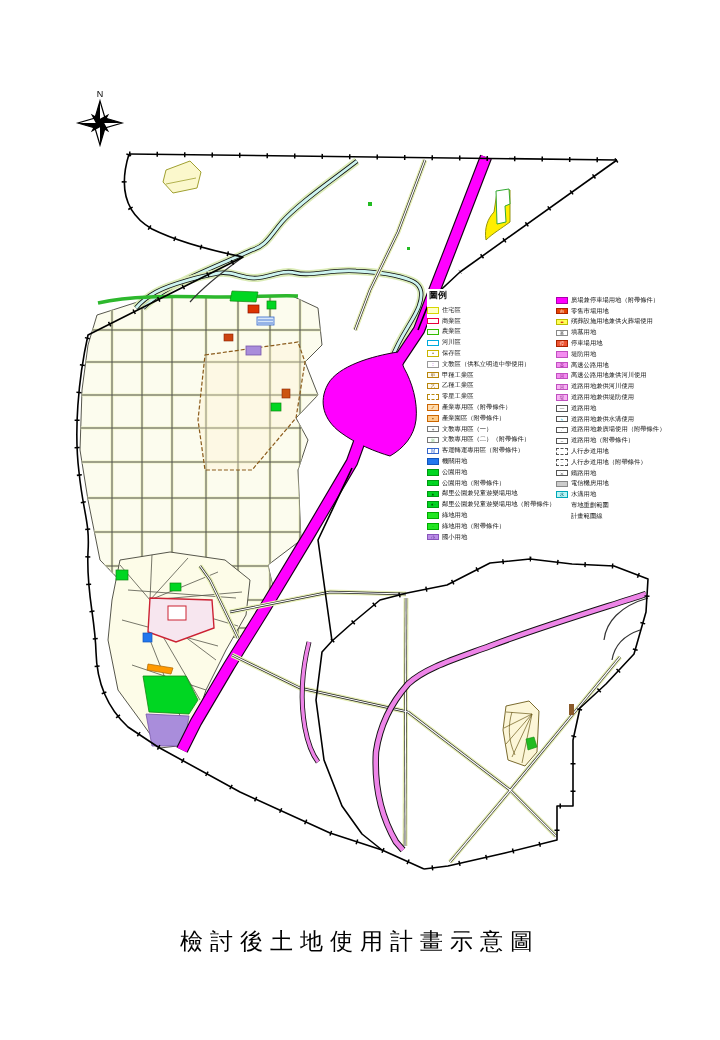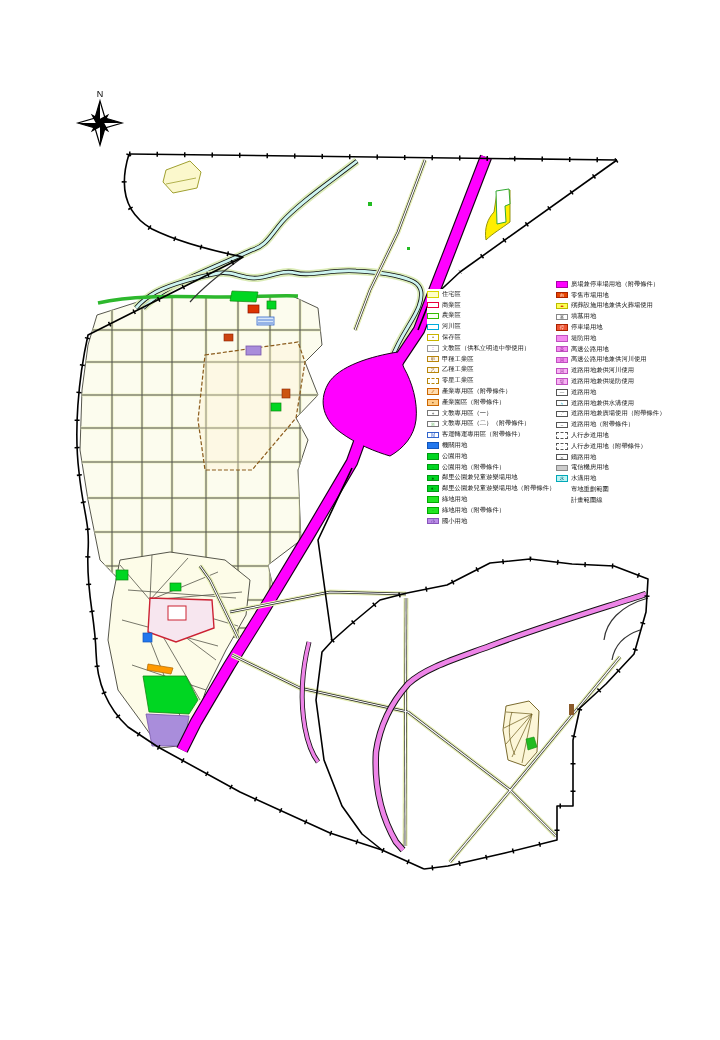--- a/index.html
+++ b/index.html
@@ -242,20 +242,21 @@
       <path class="bnd" d="M460,272 L430,300 L418,330 M352,468 L318,540 L332,641"></path>
       <use href="#bTop" class="tick"></use>
         <use href="#bEastDiag" class="tick"></use>
       <use href="#bWest" class="tick"></use>
         <use href="#bBottom" class="tick"></use>
       <use href="#bLower" class="tick"></use>
     </g>
   </svg>
 
   <div class="legend">
+    <div class="legend-title">圖例</div>
     <div class="lg-cols">
       <div class="lg-col left" id="lg-left">
           <div class="lg-row">
             <span class="sw" style="background: rgb(255, 255, 200); border: 1.2px solid rgb(214, 214, 0);"></span>
             <span class="lg-label">住宅區</span>
           </div>
           <div class="lg-row">
             <span class="sw" style="background: rgb(255, 255, 255); border: 1.2px solid rgb(232, 0, 60);"></span>
             <span class="lg-label">商業區</span>
           </div>
@@ -422,13 +423,14 @@
             <span class="lg-label">市地重劃範圍</span>
           </div>
           <div class="lg-row">
             <span class="sw dashdot"></span>
             <span class="lg-label">計畫範圍線</span>
           </div>
         </div>
     </div>
   </div>
 
+  <div class="caption">檢討後土地使用計畫示意圖</div>
 </div>
 
 </body></html>

